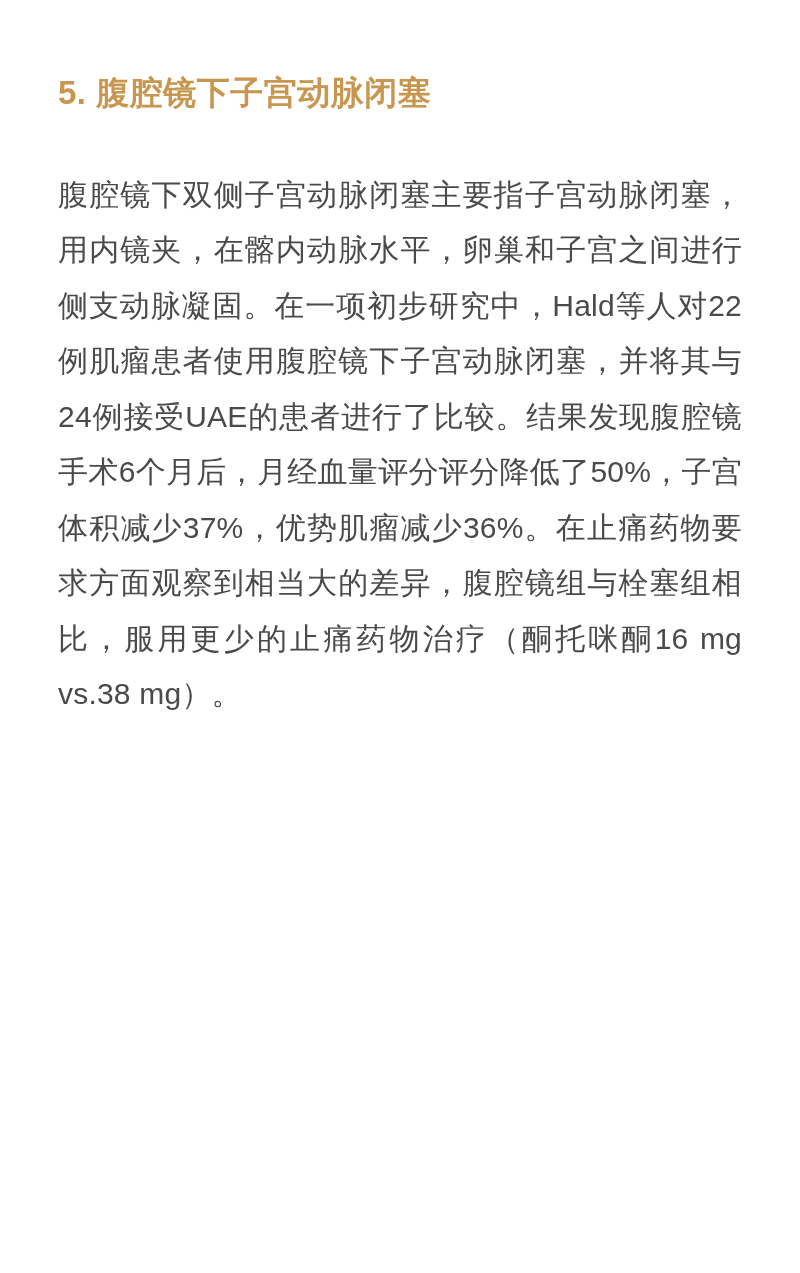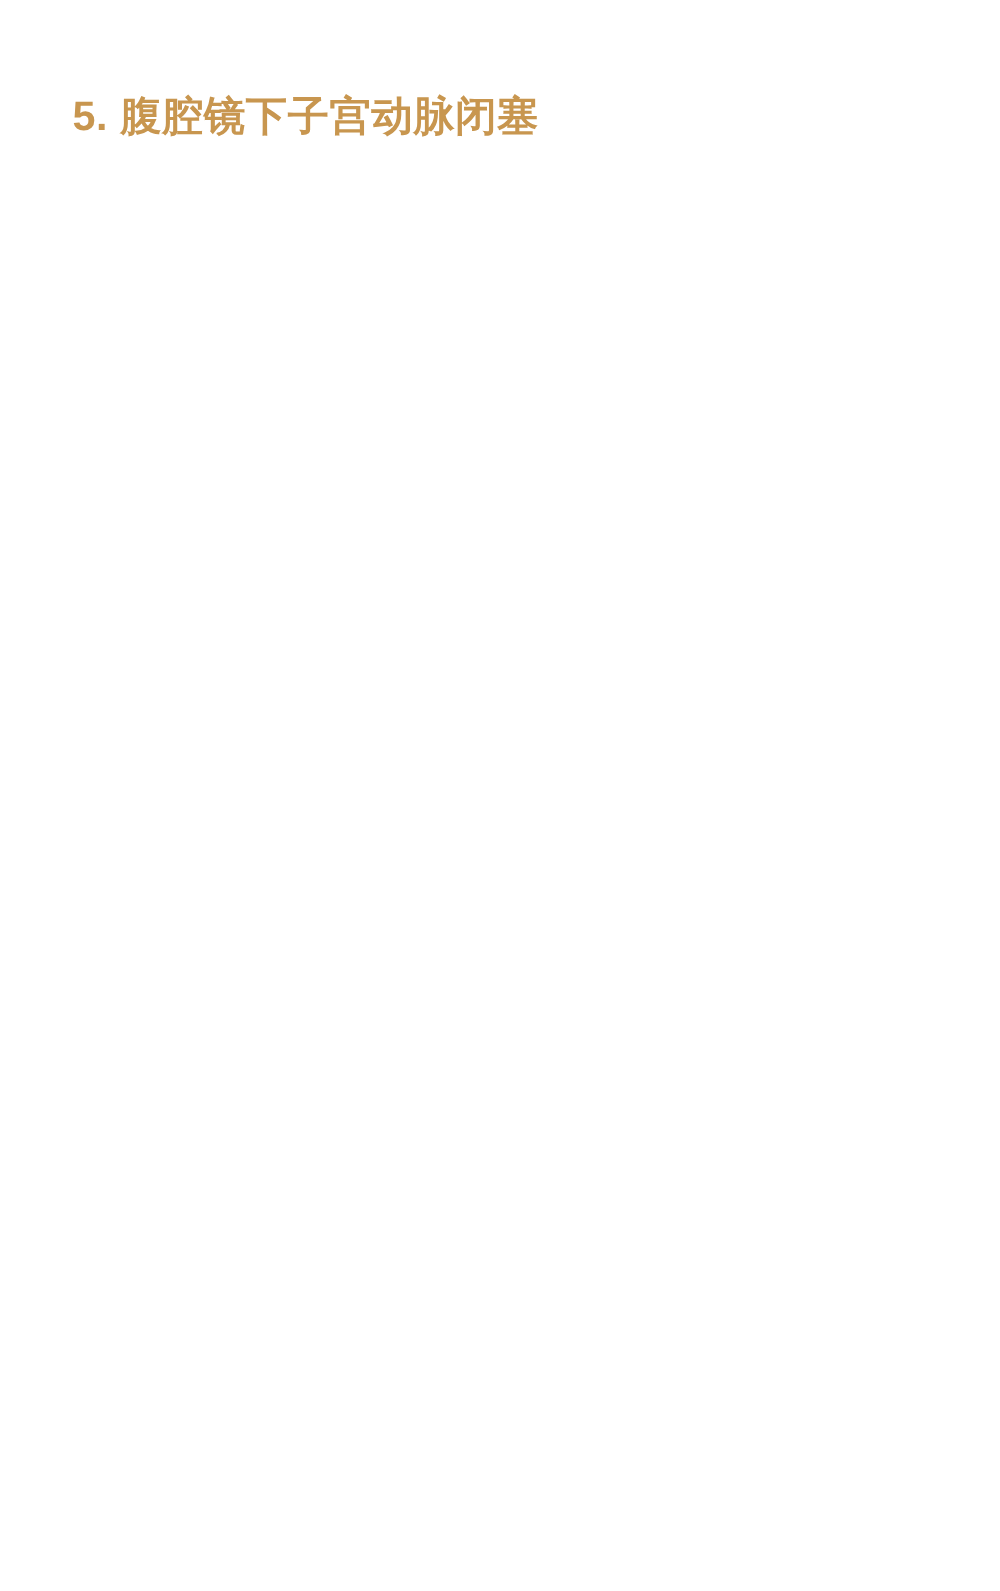--- a/index.html
+++ b/index.html
@@ -40,13 +40,14 @@
   }
   .body-block.second {
     margin-top: 4px;
   }
 </style>
 </head>
 <body>
 
 <div class="page">
   <h1 class="section-heading">5. 腹腔镜下子宫动脉闭塞</h1>
+  <p class="body-block">腹腔镜下双侧子宫动脉闭塞主要指子宫动脉闭塞，用内镜夹，在髂内动脉水平，卵巢和子宫之间进行侧支动脉凝固。在一项初步研究中，Hald等人对22例肌瘤患者使用腹腔镜下子宫动脉闭塞，并将其与24例接受UAE的患者进行了比较。结果发现腹腔镜手术6个月后，月经血量评分评分降低了50%，子宫体积减少37%，优势肌瘤减少36%。在止痛药物要求方面观察到相当大的差异，腹腔镜组与栓塞组相比，服用更少的止痛药物治疗（酮托咪酮16 mg vs.38 mg）。</p>
 </div>
 
 </body></html>

